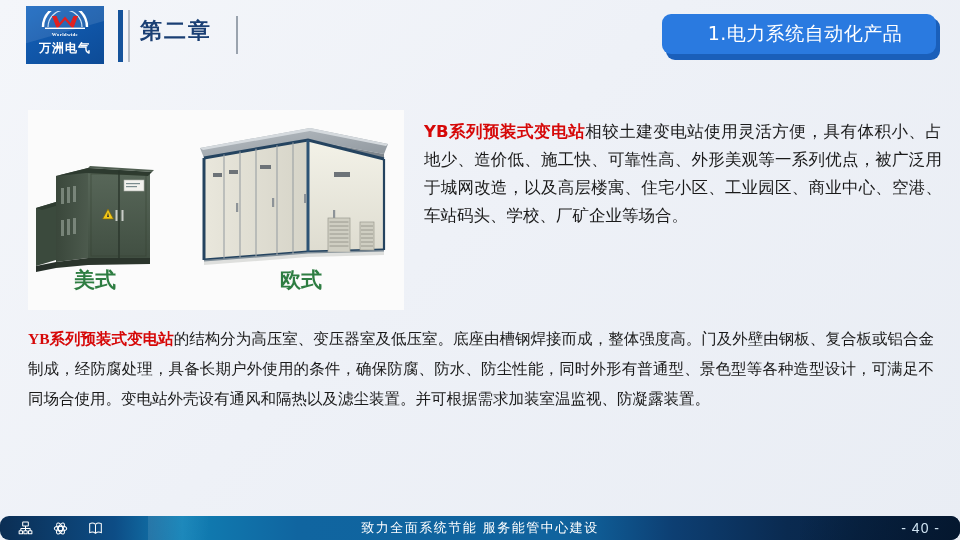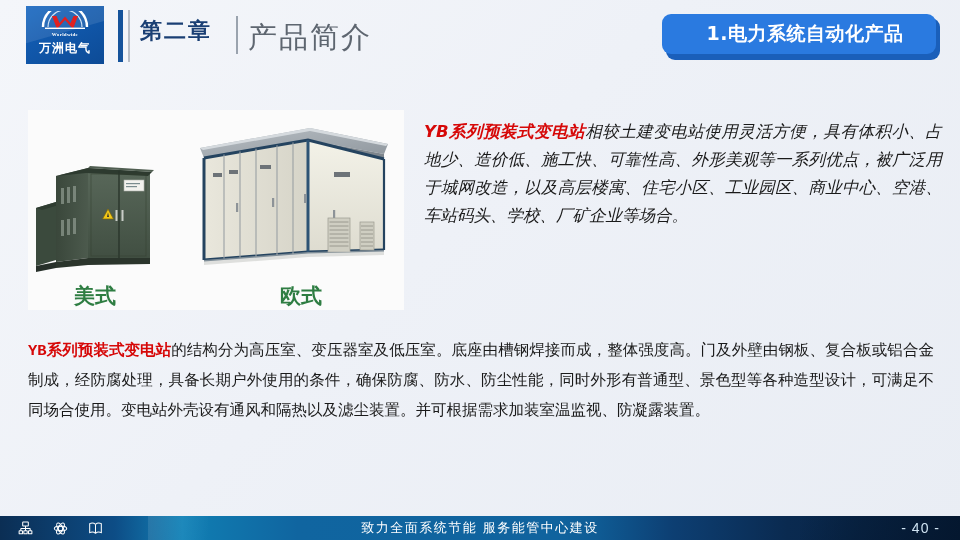--- a/index.html
+++ b/index.html
@@ -61,55 +61,55 @@
   .badge-shadow{
     position:absolute;left:4px;top:4px;width:274px;height:42px;
     background:#1a5fba;border-radius:9px;
   }
   .badge{
     position:absolute;left:0;top:0;width:274px;height:40px;
     background:#2a7ae0;border-radius:9px;
     display:flex;align-items:center;justify-content:center;
   }
   .badge-text{
-    font-size:19px;font-weight:bold;color:#ffffff;letter-spacing:.5px;
+    font-size:19px;font-weight:normal;color:#ffffff;letter-spacing:.5px;
     font-family:"DejaVu Sans",sans-serif;
     margin-left:12px;
   }
 
   
   #photo{
     position:absolute;left:28px;top:110px;width:376px;height:200px;
     background:linear-gradient(180deg,#fdfdfd 0%,#f7f8f8 70%,#f1f3f3 100%);
     overflow:hidden;
   }
   .cap{
     position:absolute;font-size:21px;font-weight:bold;color:#2e7d42;
-    font-family:"DejaVu Sans",sans-serif;bottom:0;
+    font-family:"DejaVu Sans",sans-serif;bottom:16px;
   }
   .cap.us{left:46px;}
   .cap.eu{left:252px;}
 
   
   #righttext{
     position:absolute;left:424px;top:118px;width:518px;
     font-size:16.5px;line-height:28px;color:#1a1a1a;
-    font-family:"DejaVu Sans",sans-serif;text-align:justify;font-style:italic;
+    font-family:"DejaVu Sans",sans-serif;text-align:justify;
   }
   .hl{color:#d60808;font-weight:bold;}
 
   
   #bottomtext{
-    position:absolute;left:28px;top:336px;width:906px;
+    position:absolute;left:28px;top:324px;width:906px;
     font-size:15.5px;line-height:30px;color:#1a1a1a;
-    font-family:Liberation Mono, monospace;text-align:justify;
-  }
-
-  
-  #footer{position:absolute;left:0;top:516px;width:960px;height:24px;overflow:hidden;}
+    font-family:Liberation Serif, serif;text-align:justify;
+  }
+
+  
+  #footer{position:absolute;left:0;top:516px;width:960px;height:24px;overflow:hidden;border-radius:9px;}
   .foot-base{
     position:absolute;left:0;top:0;width:960px;height:24px;
     background:linear-gradient(90deg,#0b2e54 0%,#0d4d86 12%,#1383b8 19%,#1078ae 22%,#1065a0 31%,#10639e 58%,#0f5c95 62%,#0d3f73 70%,#0a2a50 82%,#072140 100%);
   }
   .foot-wedge{
     position:absolute;right:0;top:0;width:160px;height:24px;
     background:linear-gradient(110deg,rgba(5,26,52,0) 0%,rgba(5,26,52,.55) 38%,rgba(4,22,45,.92) 100%);
   }
   .foot-diag{
     position:absolute;left:148px;top:0;width:60px;height:24px;
@@ -147,21 +147,20 @@
       </div>
       <div class="logo-en">Worldwide</div>
       <div class="logo-cn">万洲电气</div>
     </div>
 
     <div class="bar-blue"></div>
     <div class="bar-gray"></div>
 
     <div class="chapter">第二章</div>
     <div class="chap-sep"></div>
-    <div class="chapter-sub">产品简介</div>
 
     <div class="badge-wrap">
       <div class="badge-shadow"></div>
       <div class="badge">
         <span class="badge-text">1.电力系统自动化产品</span>
       </div>
     </div>
   </div>
 
   <div id="photo">

